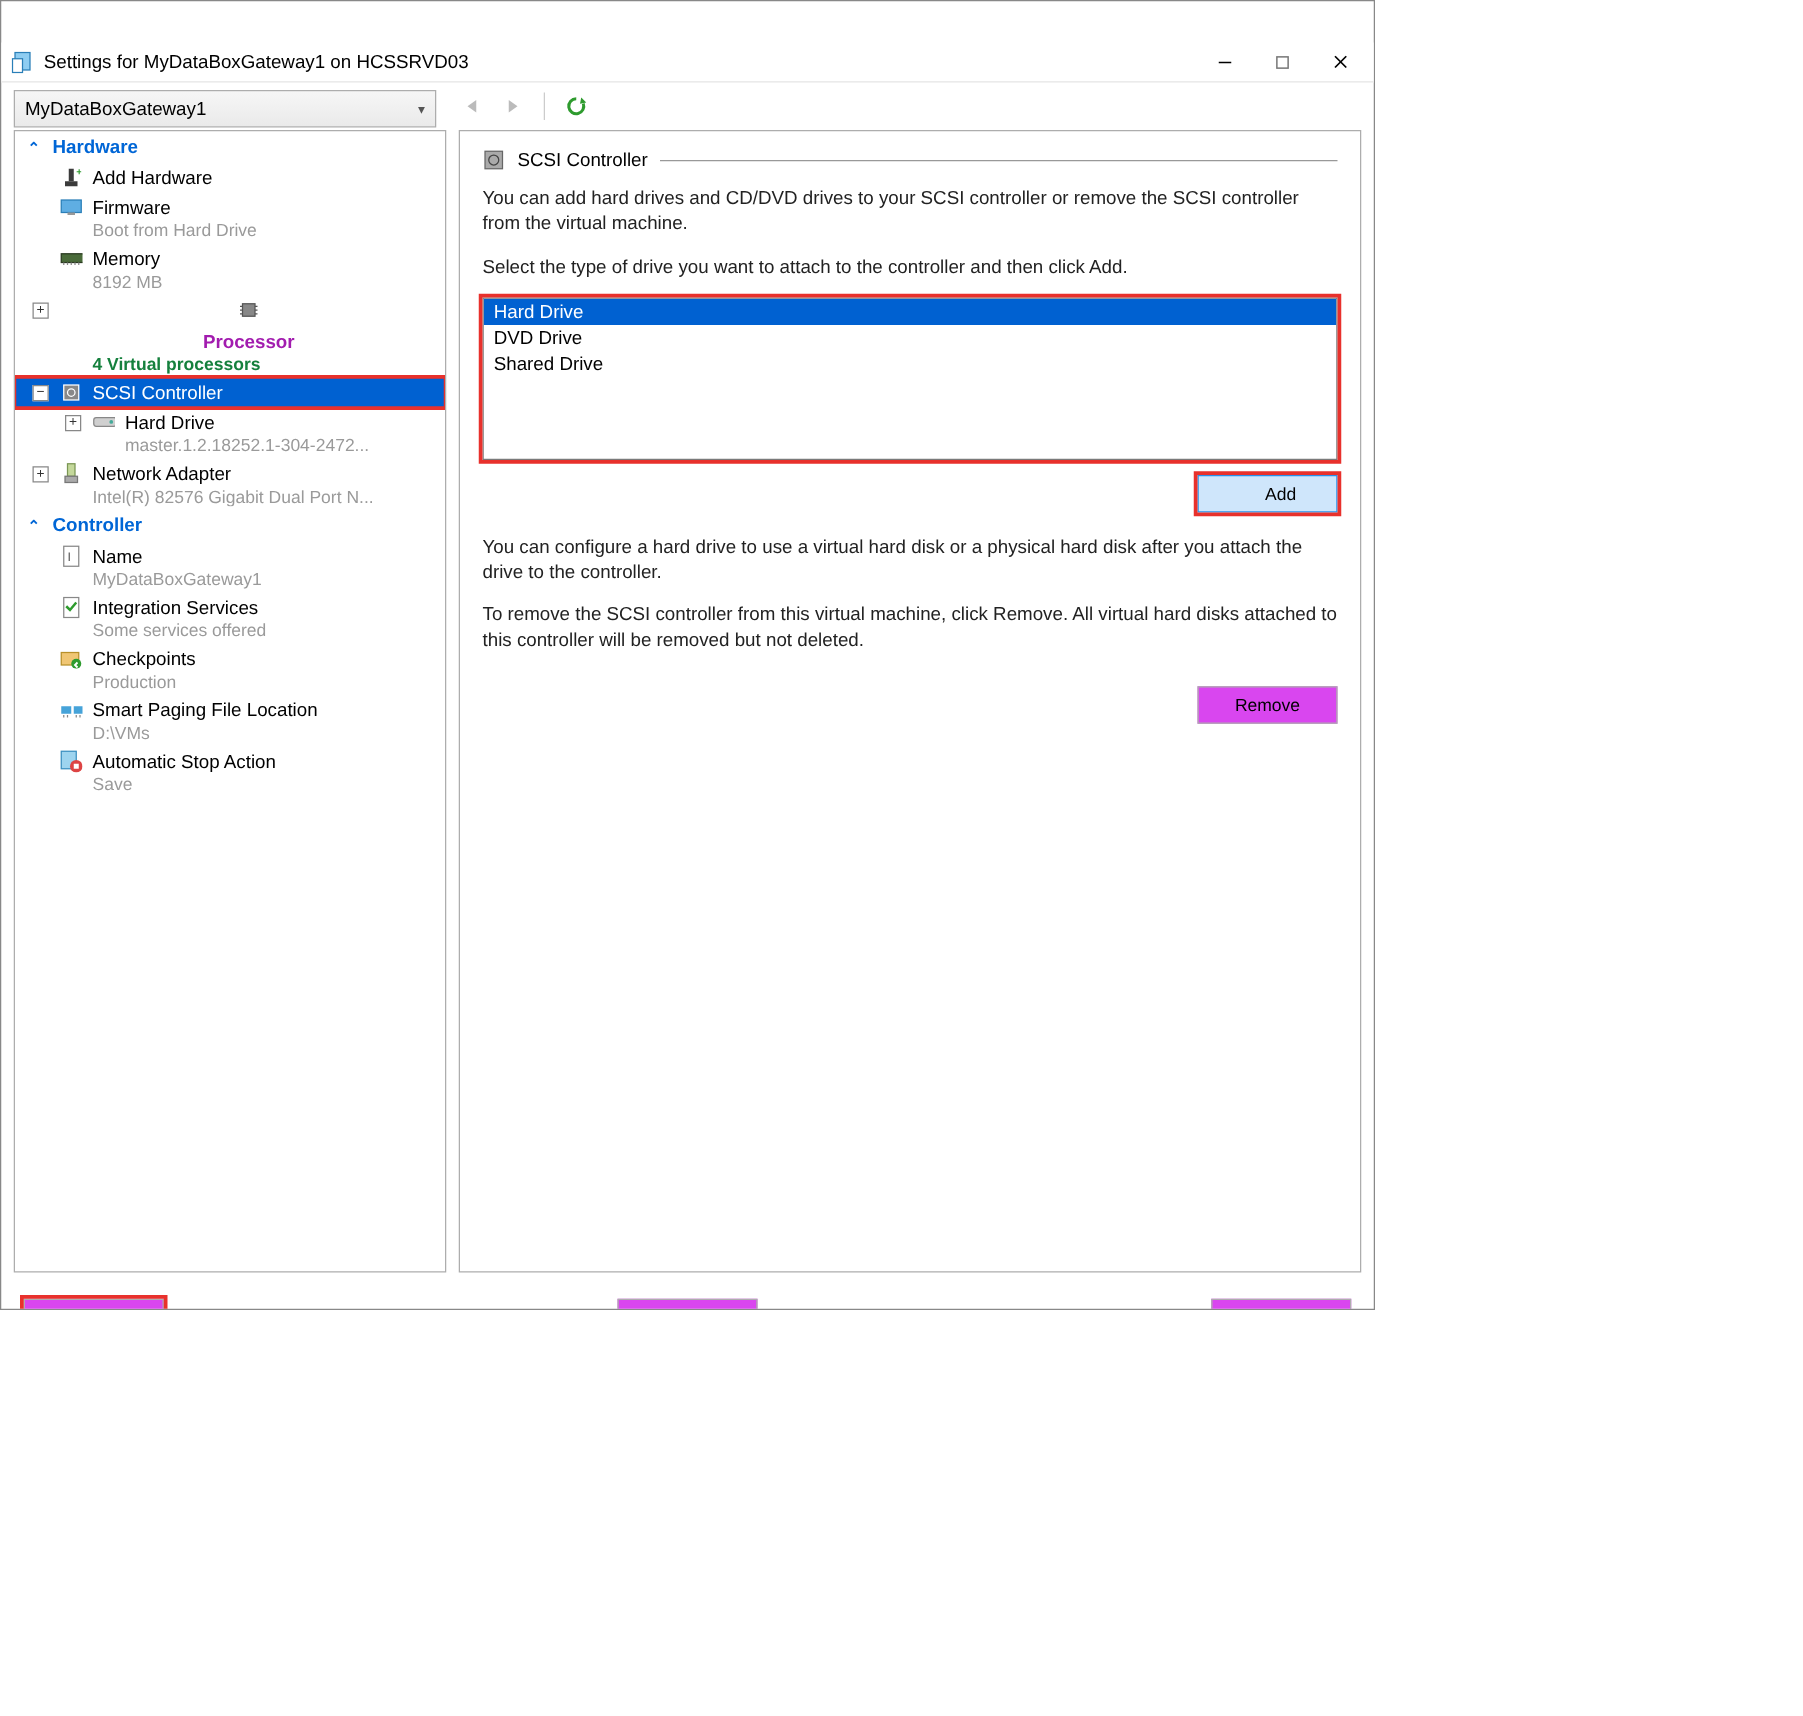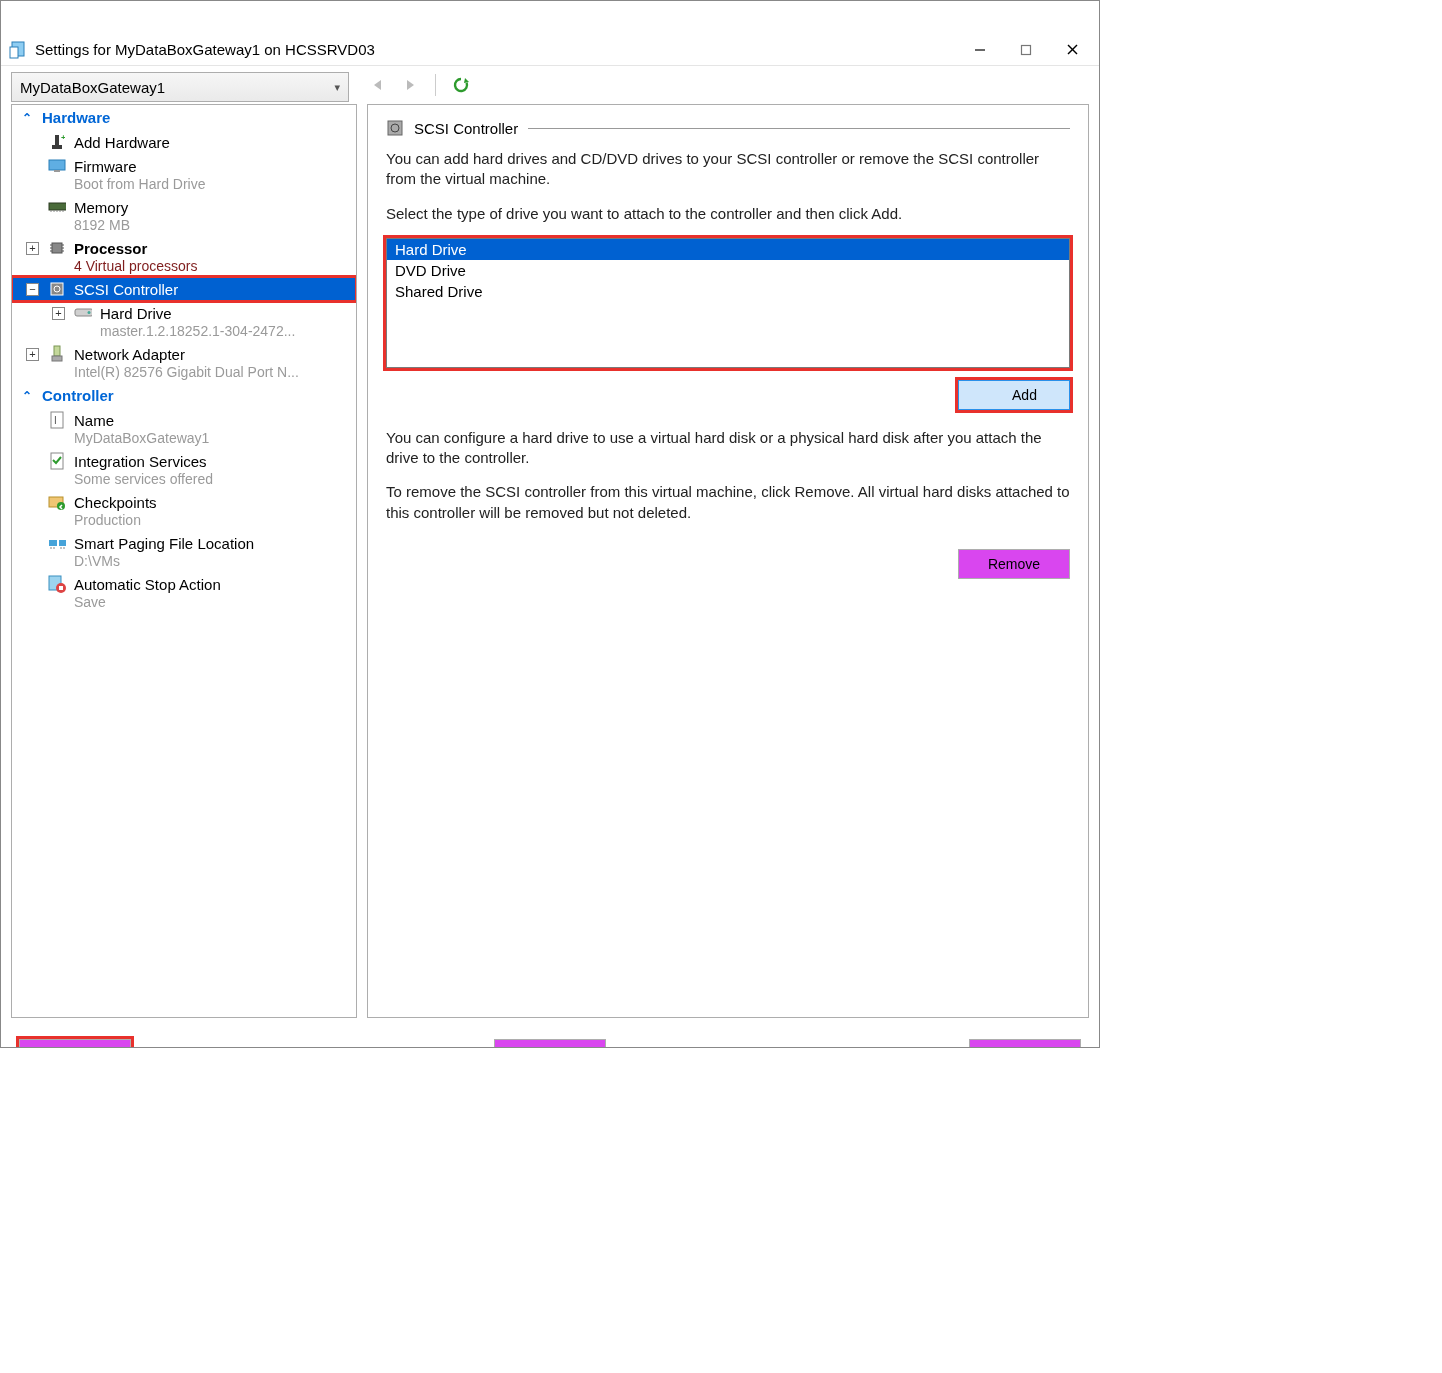--- a/index.html
+++ b/index.html
@@ -25,21 +25,21 @@
 .main { display: flex; height: calc(100% - 32px - 38px - 52px); padding: 0 10px 10px 10px; gap: 10px; }
 .left-panel { width: 346px; border: 1px solid #adadad; background: #fff; overflow-y: auto; font-size: 15px; }
 .right-panel { flex: 1; border: 1px solid #adadad; background: #fff; padding: 14px 18px; font-size: 15px; display:flex; flex-direction:column; }
 
 
 .category { color: #0066d6; font-weight: 600; padding: 4px 6px 4px 8px; display:flex; align-items:center; gap:8px; }
 .category .chevron { font-size: 12px; color:#0066d6; width:14px; text-align:center; }
 .tree-item { padding: 3px 6px 3px 36px; display:flex; flex-direction:column; position:relative; }
 .tree-item .row1 { display:flex; align-items:center; gap:8px; color:#000; }
 .tree-item .sub { color:#9a9a9a; font-size:14px; padding-left:26px; margin-top:1px; white-space:nowrap; overflow:hidden; text-overflow:ellipsis; }
-.tree-item.blue .row1 { color:#000000; font-weight:600; }
+.tree-item.blue .row1 { color:#a21caf; font-weight:600;flex-direction:column; }
 .tree-item.selected { background:#0061d1; color:#fff; }
 .tree-item.selected .row1 { color:#fff; }
 .expander { position:absolute; left:14px; top:6px; width:13px; height:13px; border:1px solid #888; font-size:11px; line-height:11px; text-align:center; background:#fff; color:#333; }
 .icon16 { width:18px; height:18px; display:inline-flex; align-items:center; justify-content:center; flex-shrink:0; }
 .redbox { outline: 3px solid #e8312c; outline-offset:-1px; }
 
 
 .section-head { display:flex; align-items:center; gap:10px; margin-bottom:12px; }
 .section-head .line { flex:1; height:1px; background:#999; }
 .desc { color:#222; margin-bottom:14px; line-height:1.35; }
@@ -172,21 +172,21 @@
               <line x1="2" y1="6" x2="4" y2="6" stroke="#555"></line>
               <line x1="2" y1="9" x2="4" y2="9" stroke="#555"></line>
               <line x1="2" y1="12" x2="4" y2="12" stroke="#555"></line>
               <line x1="14" y1="6" x2="16" y2="6" stroke="#555"></line>
               <line x1="14" y1="9" x2="16" y2="9" stroke="#555"></line>
               <line x1="14" y1="12" x2="16" y2="12" stroke="#555"></line>
             </svg>
           </span>
           <span>Processor</span>
         </div>
-      <div class="sub" style="color:#7f1d1d; font-weight:400;">4 Virtual processors</div>
+      <div class="sub" style="color:#15803d; font-weight:700;">4 Virtual processors</div>
     </div>
 
     <div class="tree-item selected redbox" style="padding-left:36px;">
       <span class="expander" style="background:#fff;">−</span>
       <div class="row1">
           <span class="icon16">
             <svg width="16" height="16">
               <rect x="2" y="2" width="12" height="12" fill="#888" stroke="#fff"></rect>
               <circle cx="8" cy="8" r="3" fill="none" stroke="#fff"></circle>
             </svg>

